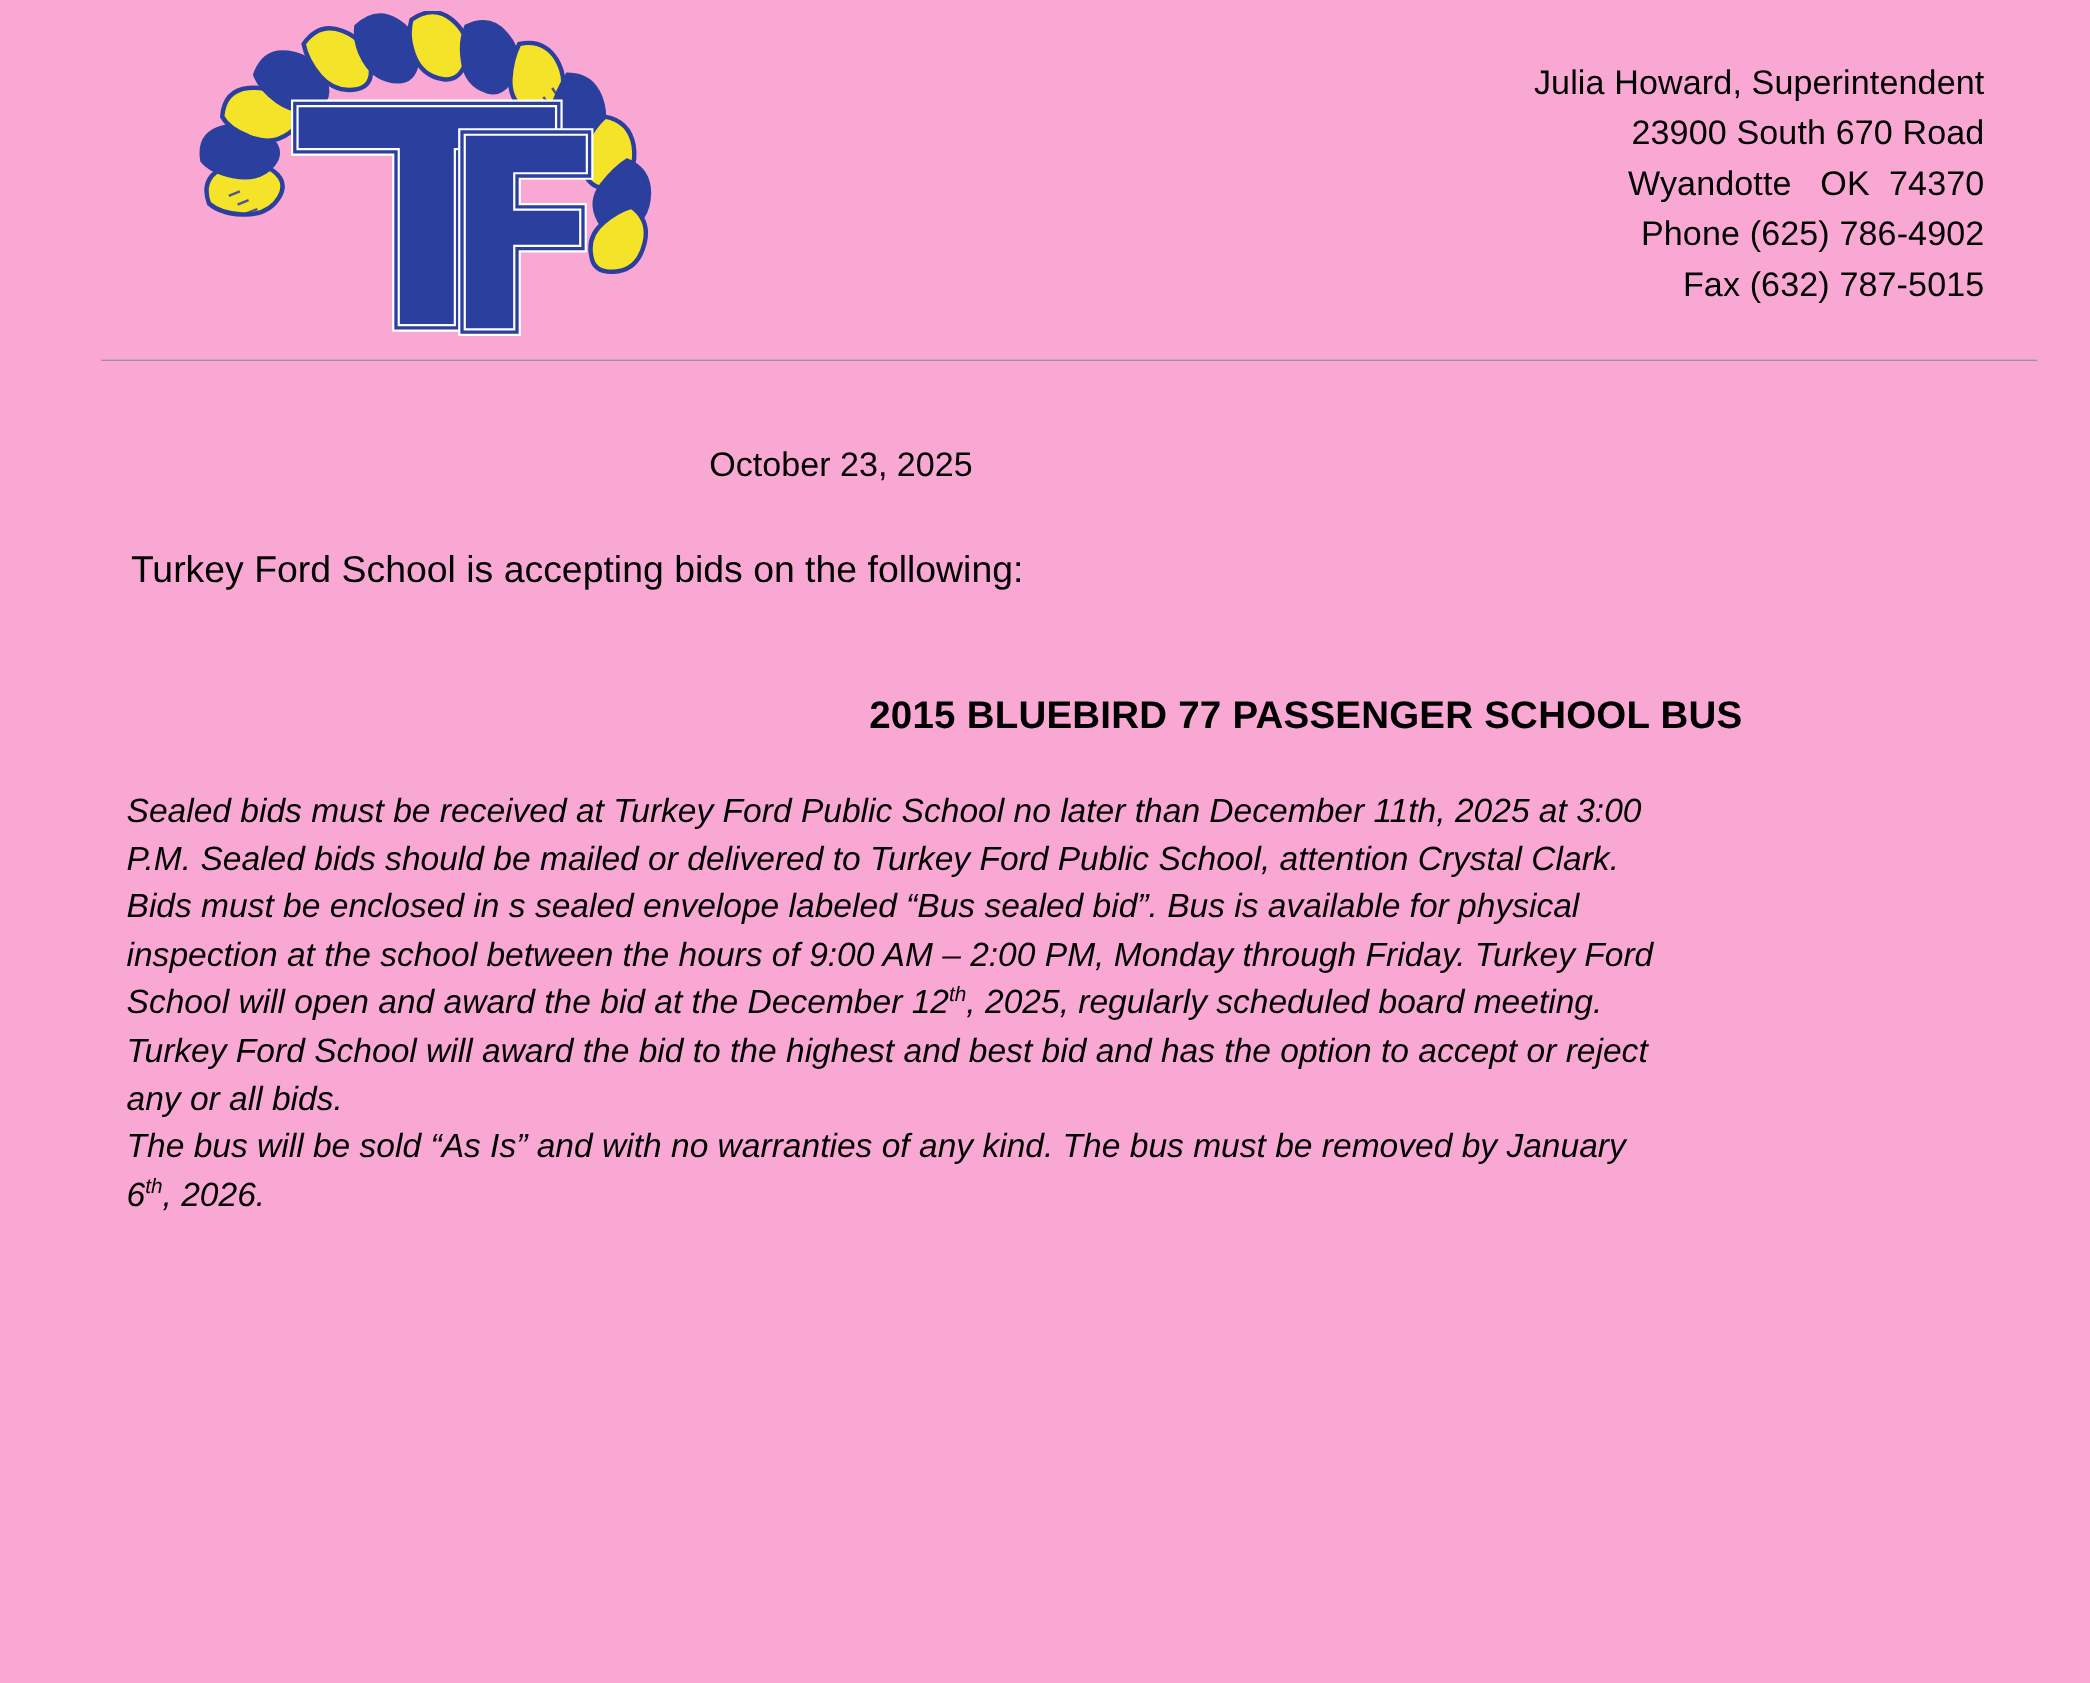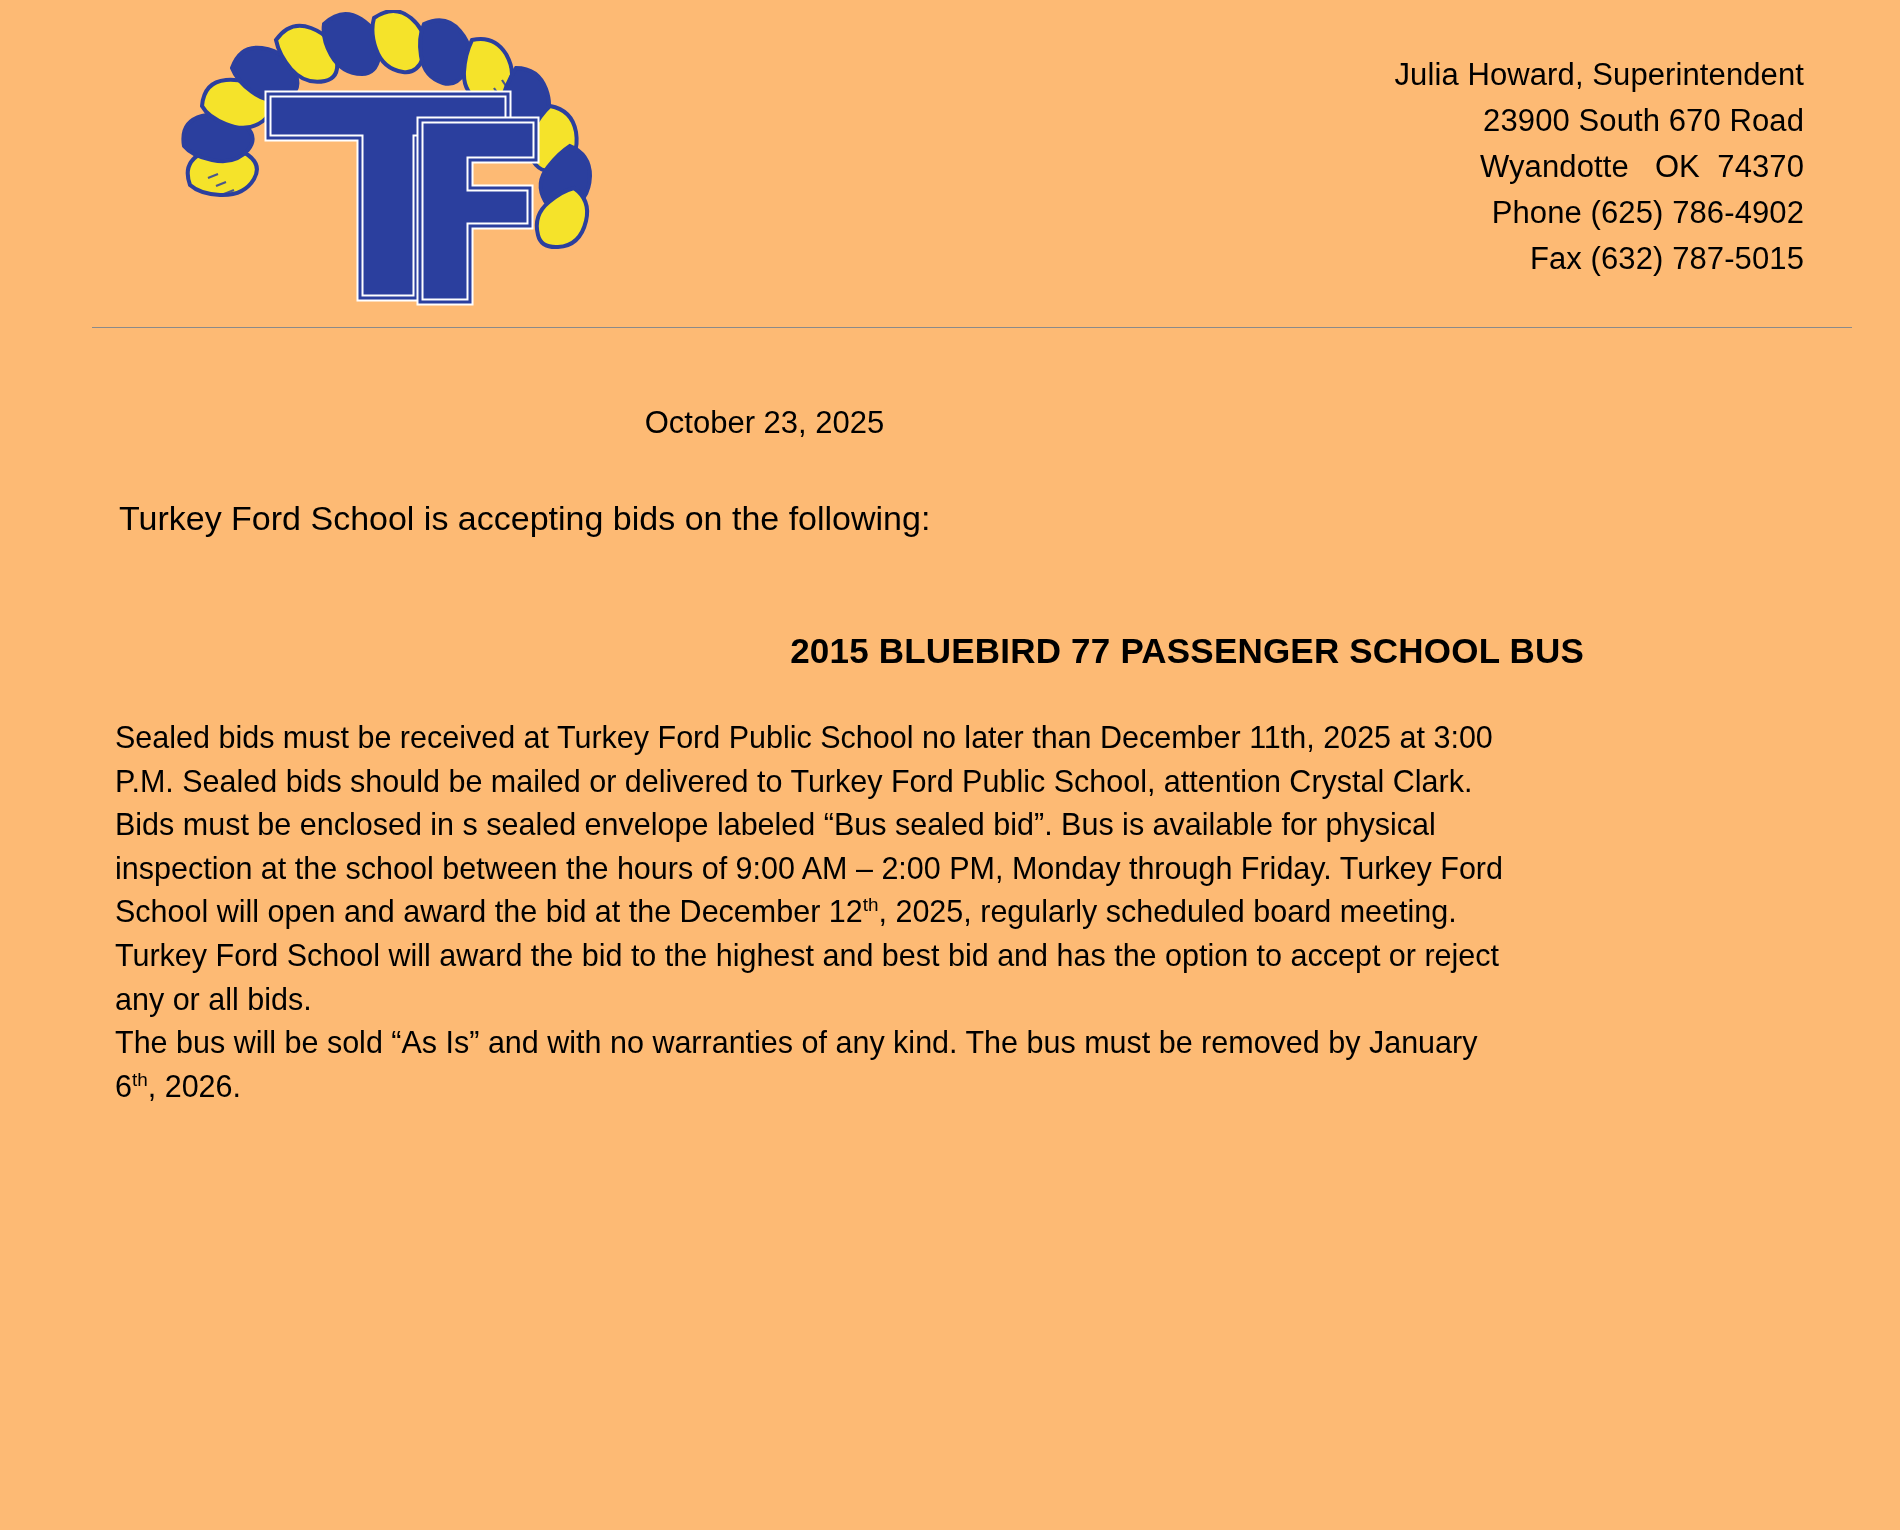--- a/index.html
+++ b/index.html
@@ -11,21 +11,21 @@
     width: 1900px;
     height: 1530px;
     font-family: "Liberation Sans", sans-serif;
     color: #000000;
     overflow: hidden;
   }
   .page {
     position: relative;
     width: 1900px;
     height: 1530px;
-    background: #fdba74;
+    background: #f9a8d4;
   }
 
   
   .letterhead {
     position: relative;
     display: flex;
     align-items: flex-start;
     justify-content: space-between;
     padding: 10px 92px 0 92px;
     box-sizing: border-box;
@@ -89,20 +89,21 @@
   }
   .para {
     font-size: 30.5px;
     line-height: 1.43;
     margin-top: 45px;
     padding-right: 68px;
     text-align: left;
   }
   .para p {
     margin: 0;
+    font-style: italic;
   }
   sup {
     font-size: 0.62em;
     vertical-align: super;
     line-height: 0;
   }
 </style>
 </head>
 <body>
 

